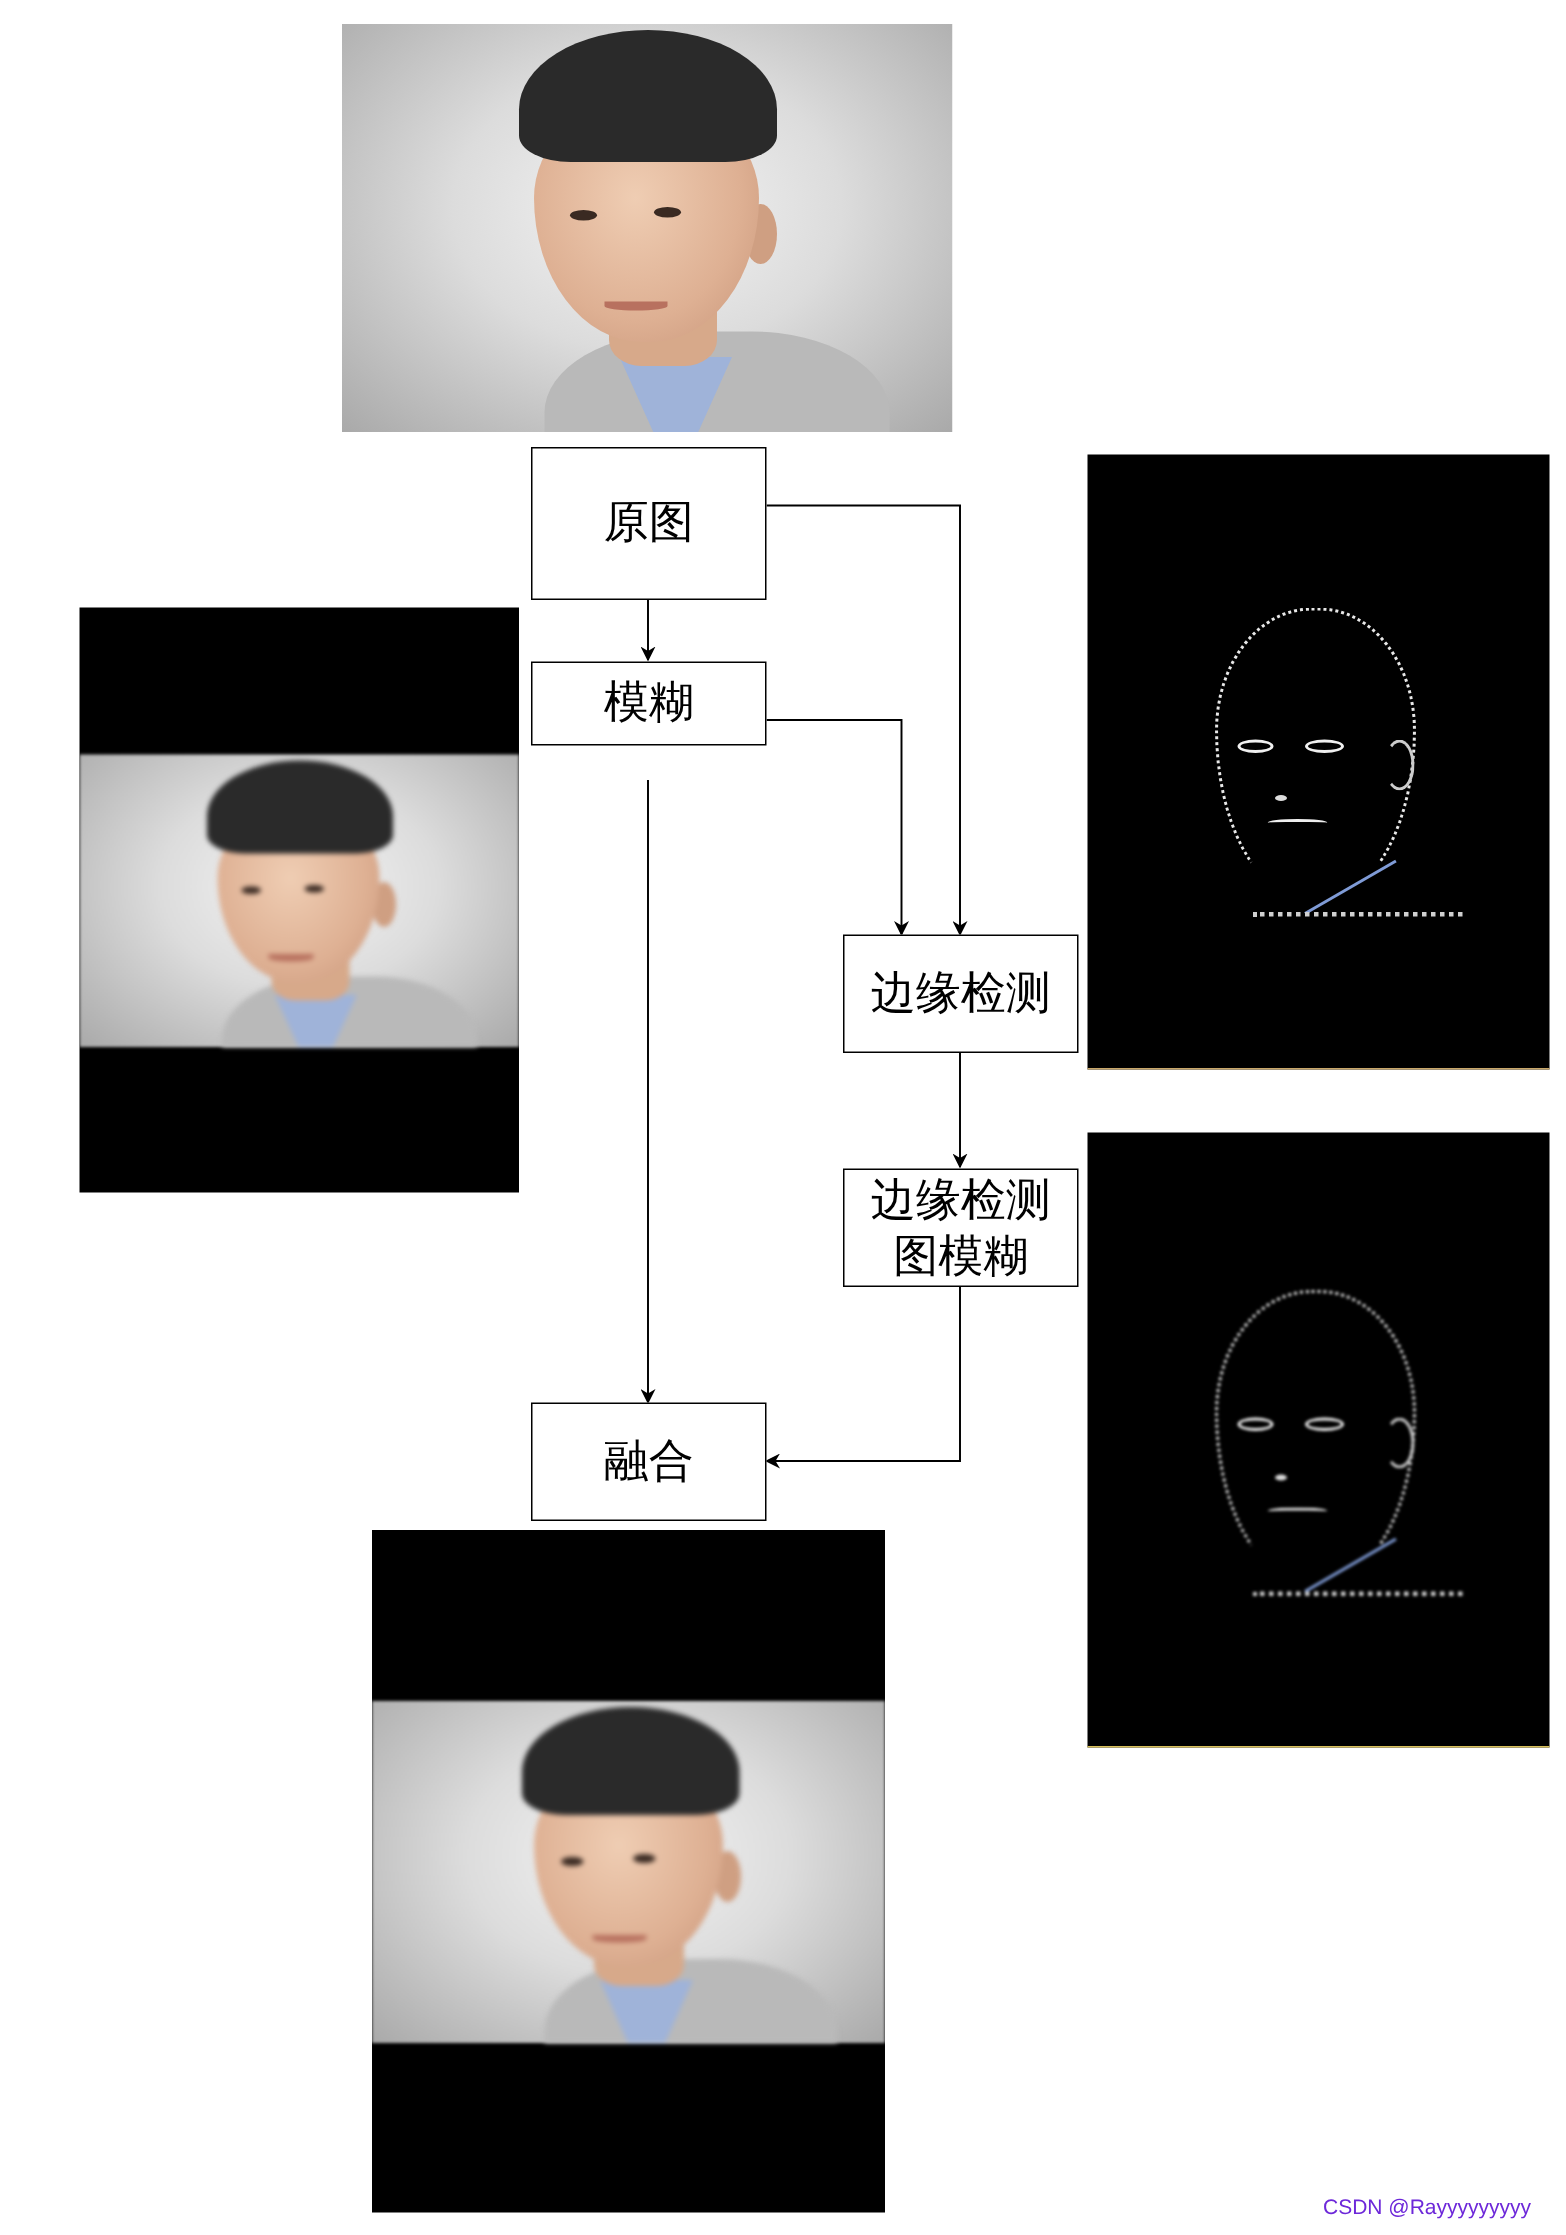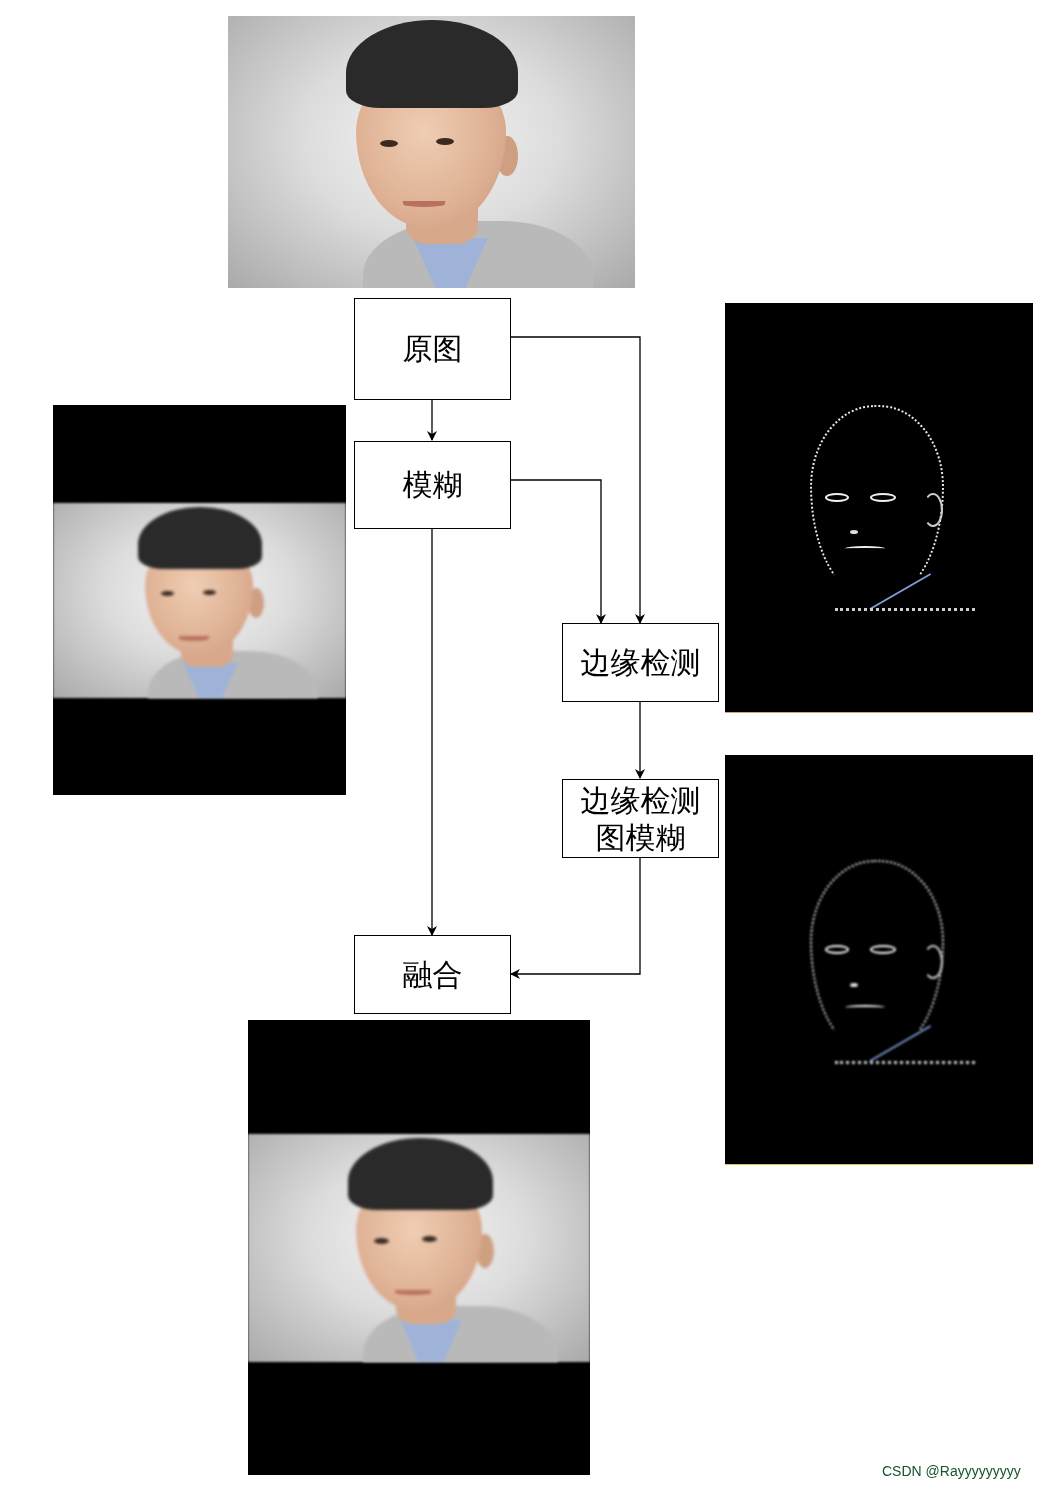--- a/index.html
+++ b/index.html
@@ -137,21 +137,21 @@
     .edge-portrait .shoulders {
       position: absolute;
       border-top: 3px dotted #cfcfcf;
     }
     .edge-blur .edge-portrait { filter: blur(1.2px); }
 
     .watermark {
       position: absolute;
       font-family: "Liberation Sans", sans-serif;
       font-size: 14px;
-      color: #14532d;
+      color: #6d28d9;
       letter-spacing: 0px;
     }
   </style>
 </head>
 <body>
 
 <div class="photo" style="left:228px; top:16px; width:407px; height:272px;">
   <div class="photo-bg" style="top:0; height:272px;"></div>
   <div class="portrait" style="left:0; top:0; width:407px; height:272px;">
     <div class="jacket" style="left:135px; top:205px; width:230px; height:90px;"></div>
@@ -239,21 +239,21 @@
 
   <path d="M432,520 L432,935" stroke="#000" stroke-width="1.3" fill="none" marker-end="url(#arrow)"></path>
 
   <path d="M640,858 L640,974 L511,974" stroke="#000" stroke-width="1.3" fill="none" marker-end="url(#arrow)"></path>
 </svg>
 
 <div class="node" style="left:354px; top:298px; width:157px; height:102px;">
   <span>原图</span>
 </div>
 
-<div class="node" style="left:354px; top:441px; width:157px; height:88px;">
+<div class="node" style="left:354px; top:441px; width:157px; height:56px;">
   <span>模糊</span>
 </div>
 
 <div class="node" style="left:562px; top:623px; width:157px; height:79px;">
   <span>边缘检测</span>
 </div>
 
 <div class="node" style="left:562px; top:779px; width:157px; height:79px; flex-direction:column; line-height:37px;">
   <span>边缘检测</span>
   <span>图模糊</span>

